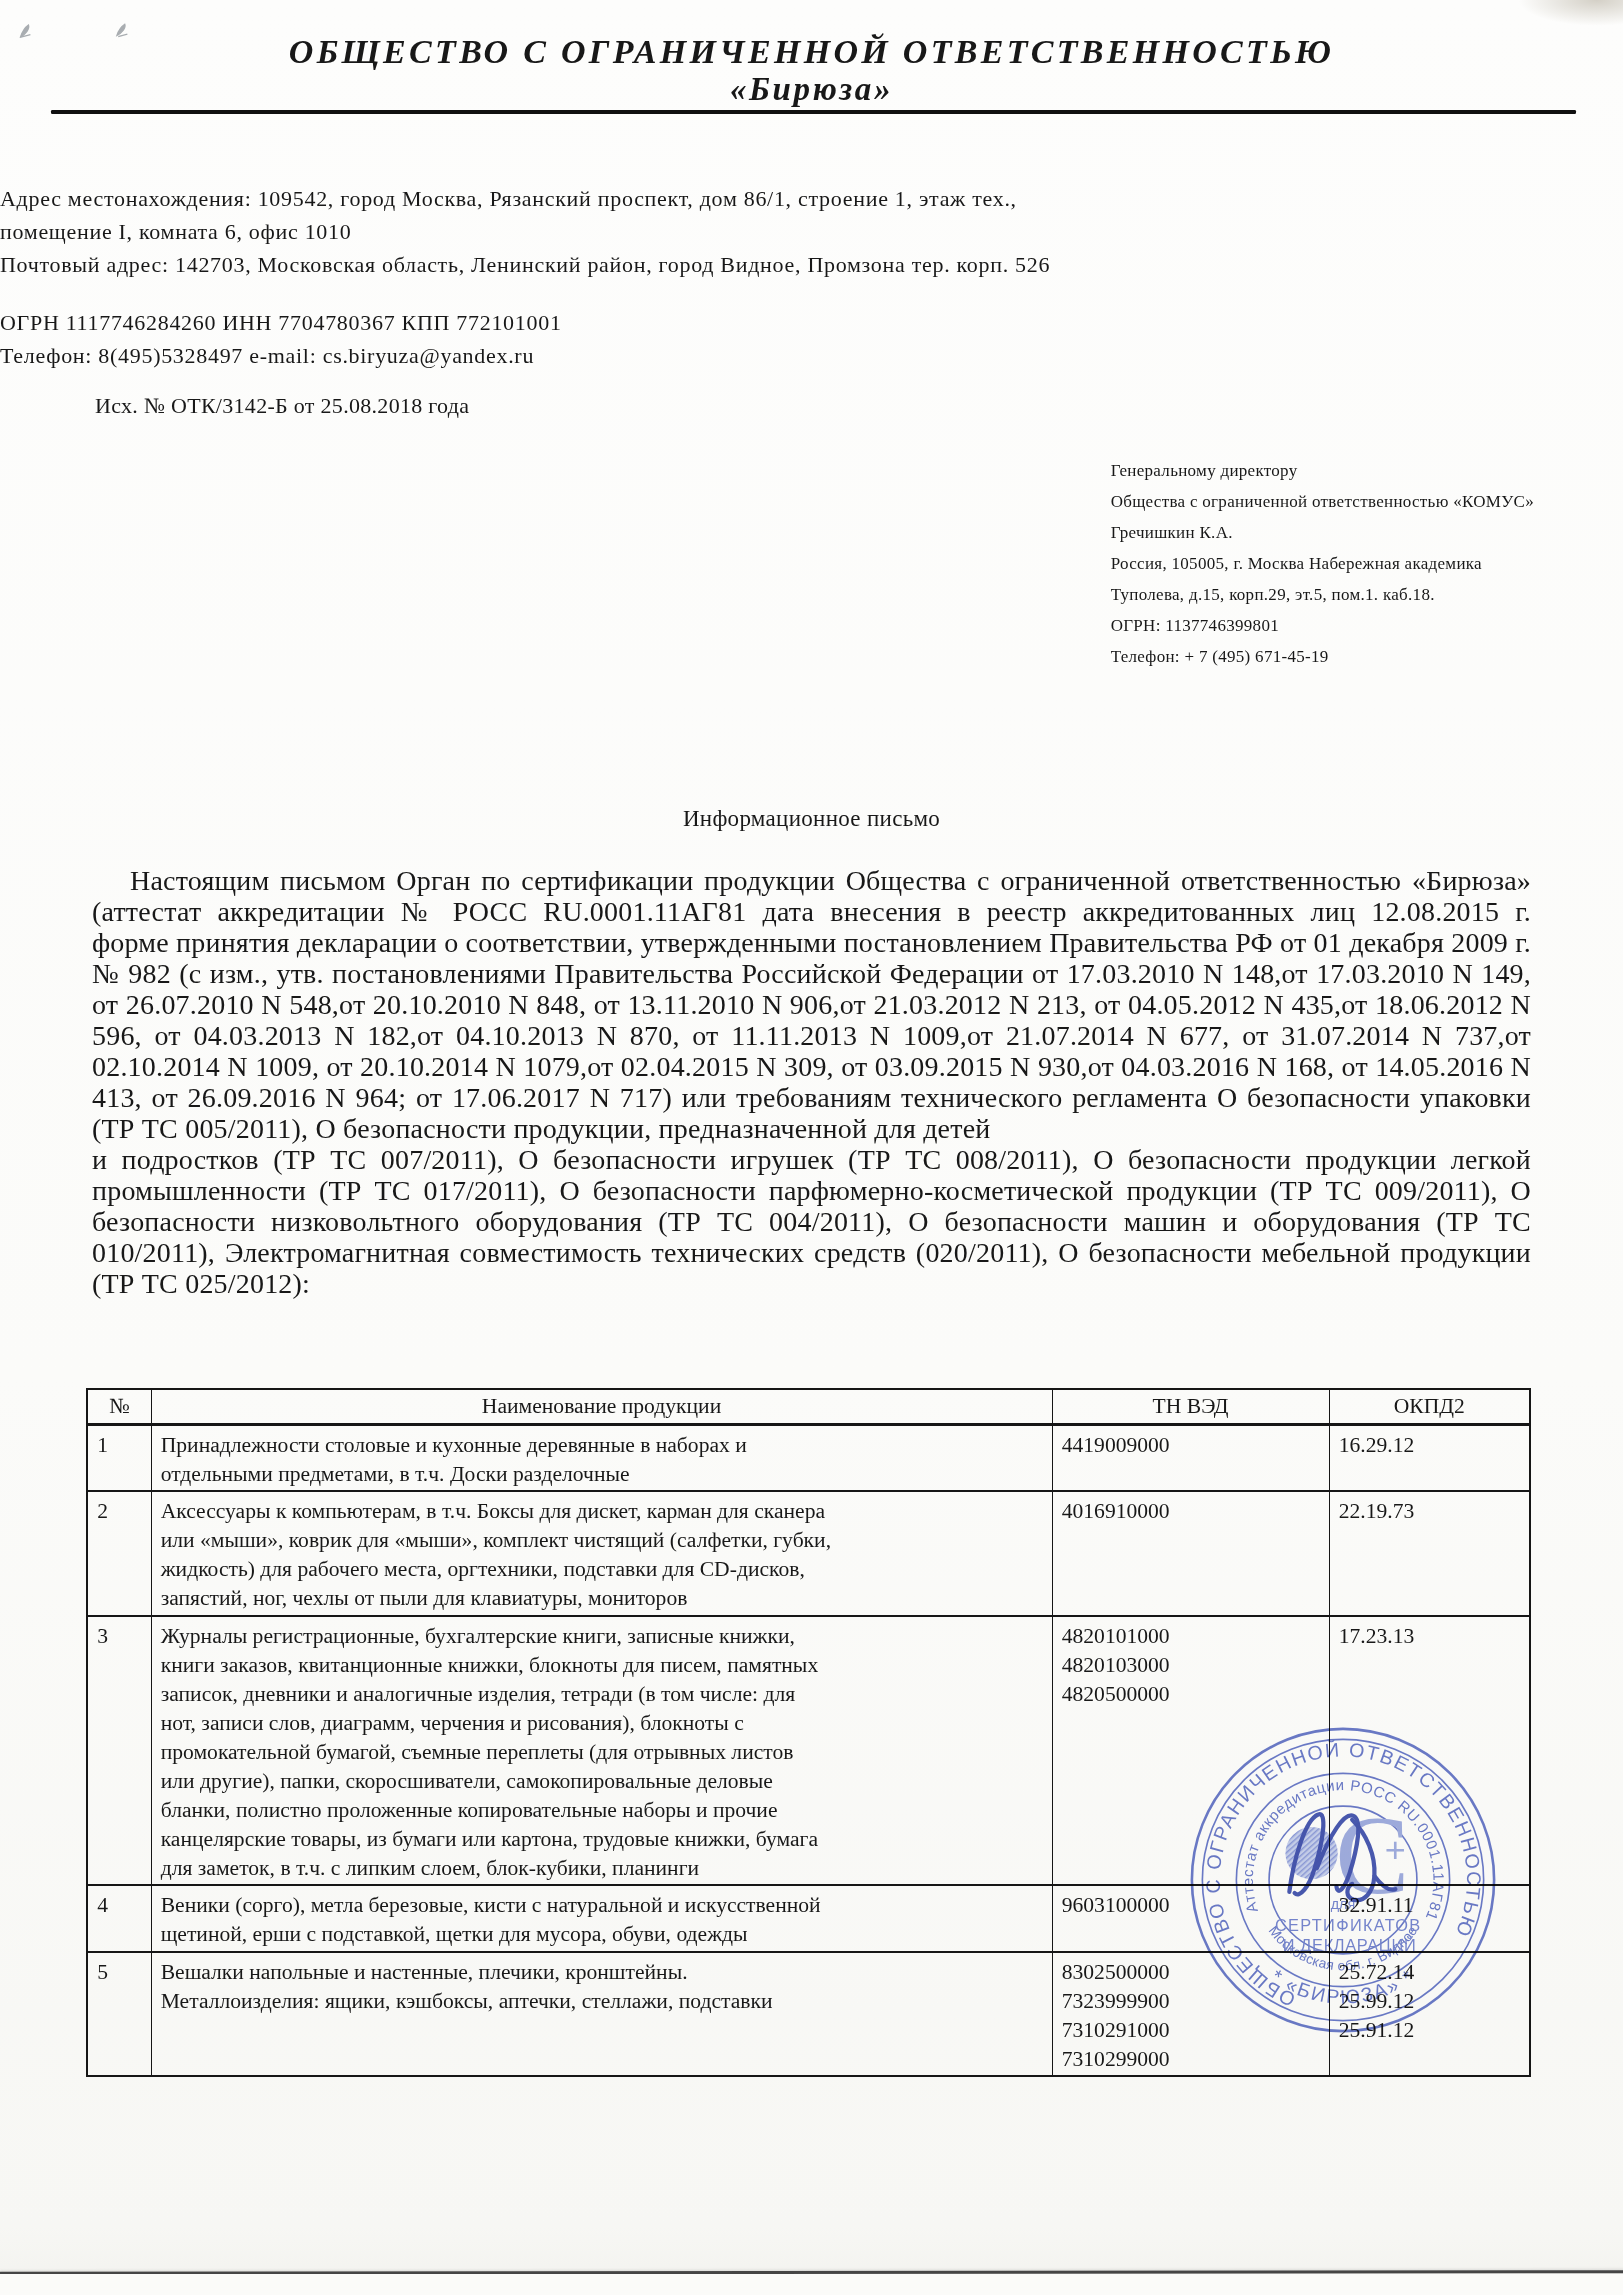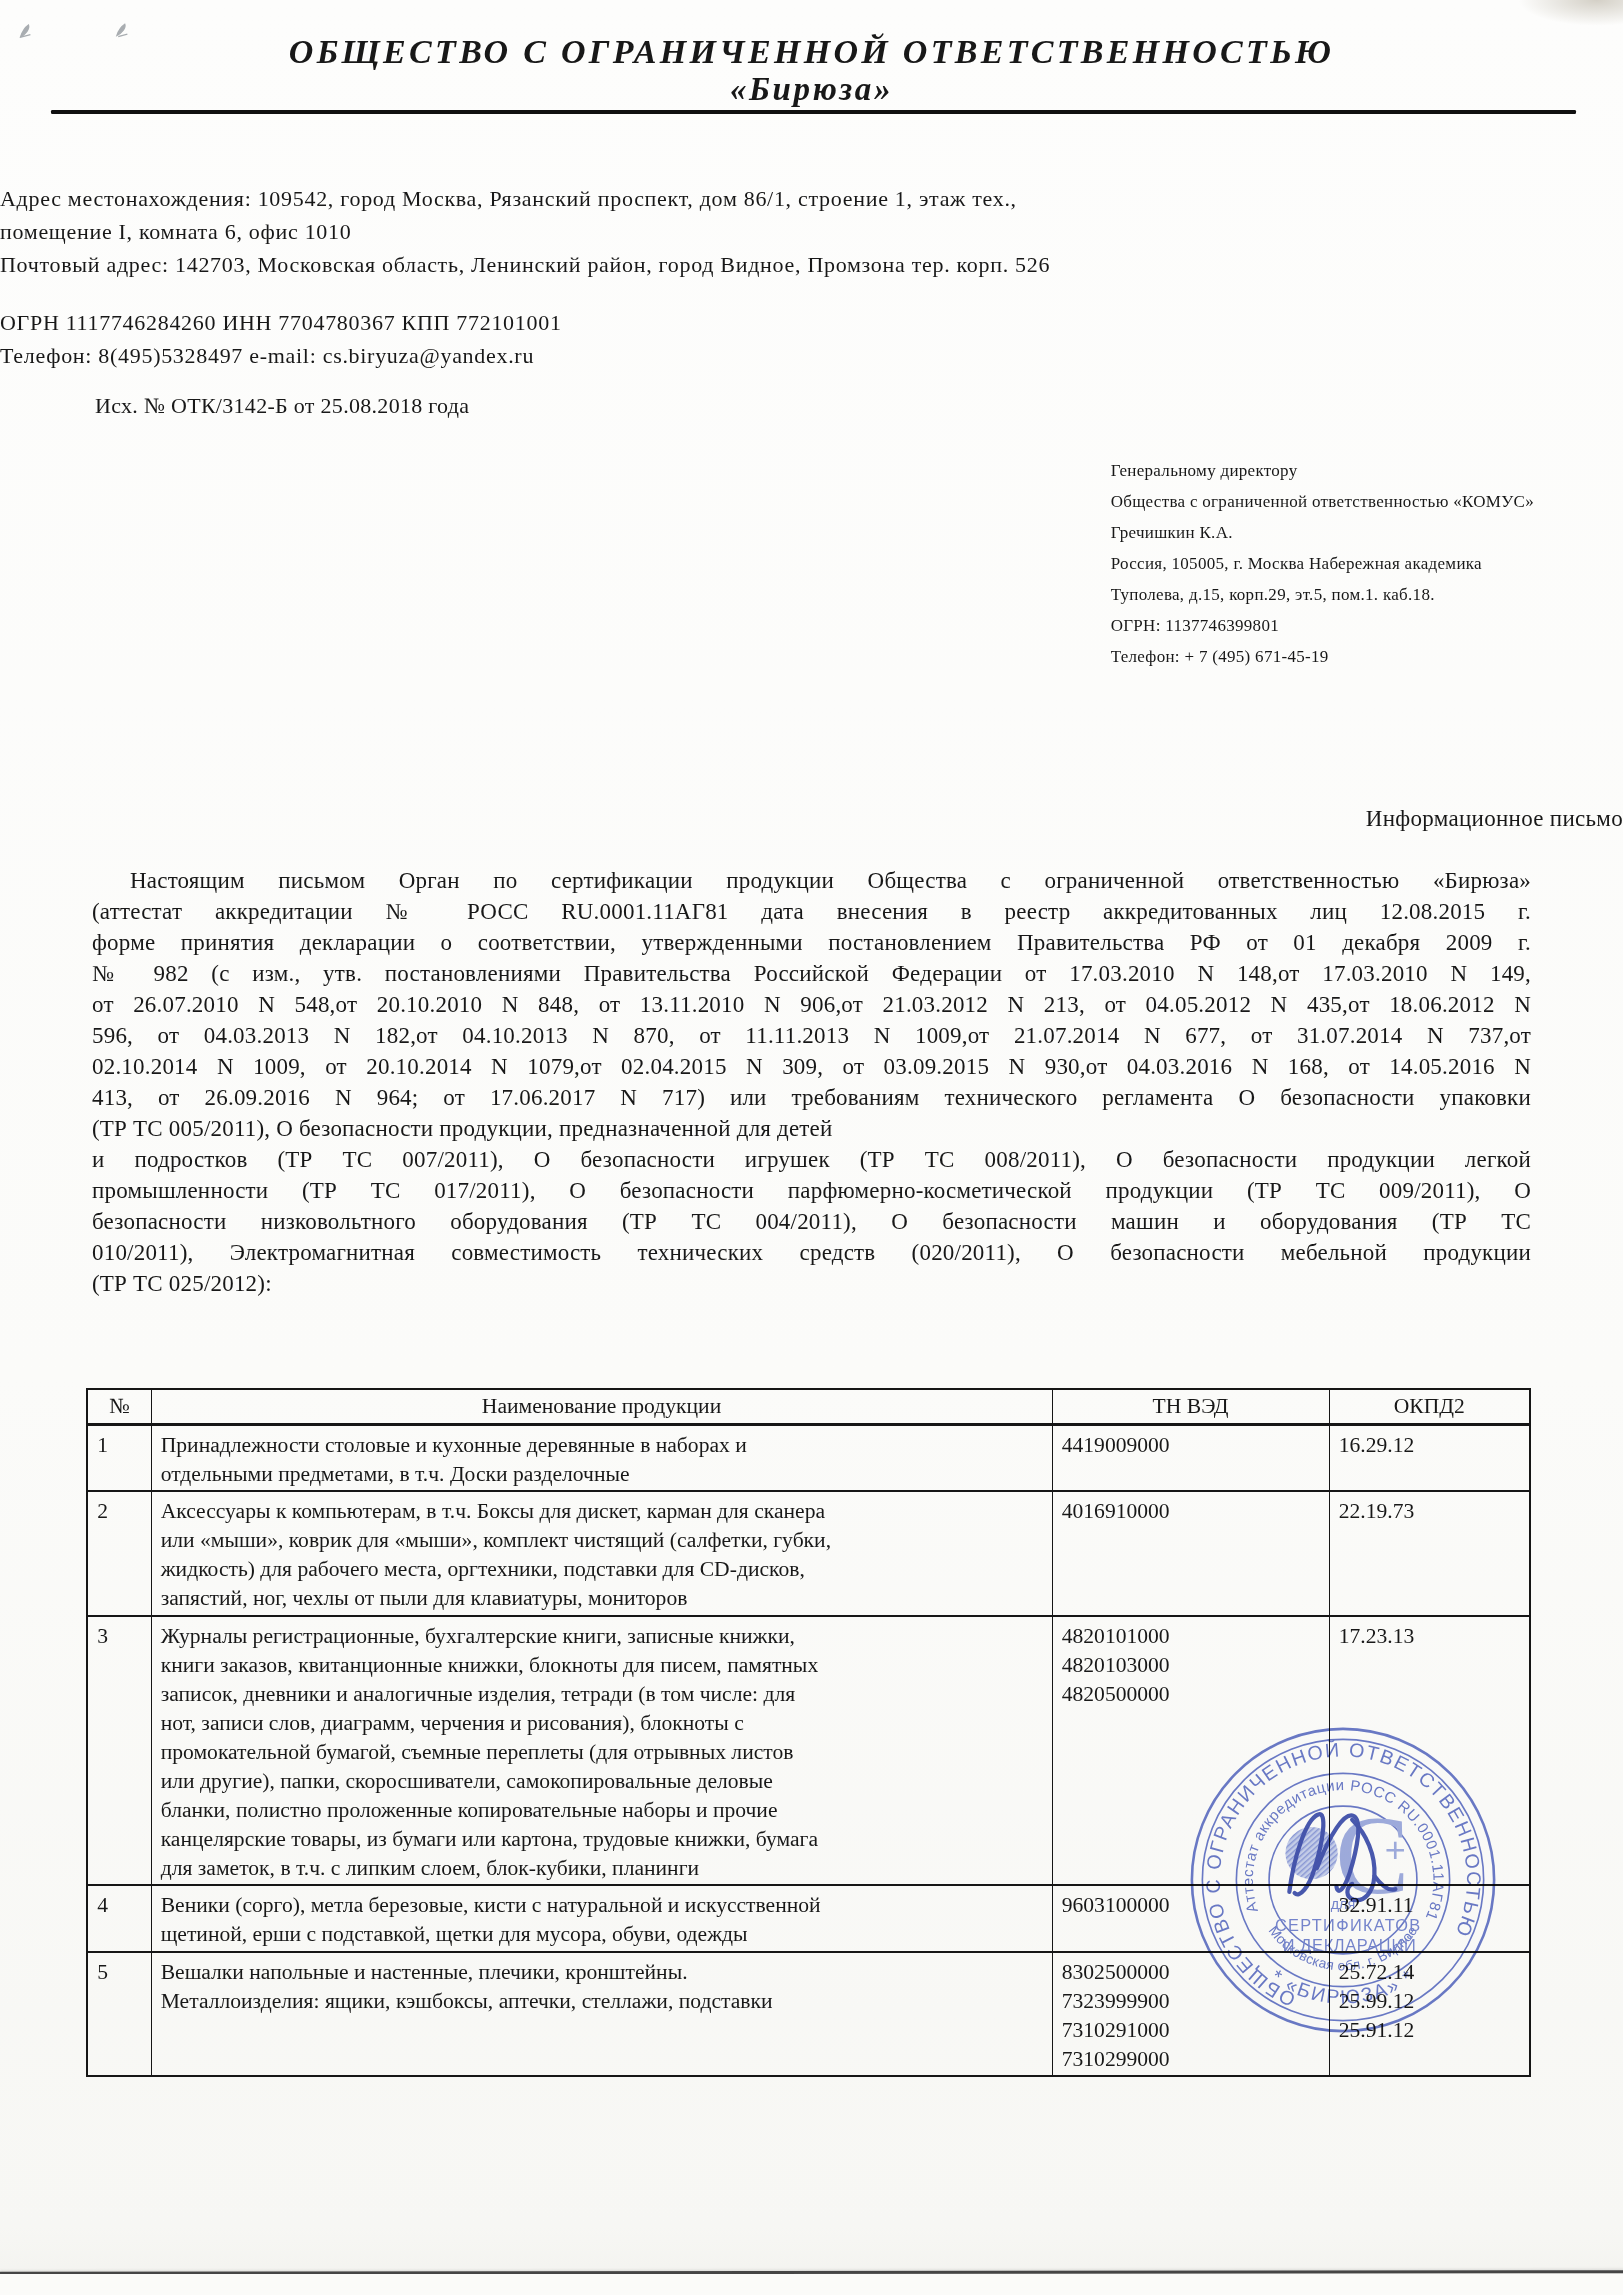--- a/index.html
+++ b/index.html
@@ -11,23 +11,23 @@
   
   .company-head{position:absolute;left:0;right:0;top:33px;text-align:center;}
   .company-name{font-size:34px;font-weight:bold;font-style:italic;letter-spacing:3.3px;line-height:37px;}
   .company-short{font-size:33px;font-weight:bold;font-style:italic;letter-spacing:2.6px;line-height:37px;margin-top:1px;}
   .head-rule{position:absolute;left:51px;right:47px;top:110px;height:3.9px;background:#101010;border-radius:1.3px;}
   .addr{position:absolute;left:0;right:0;top:182px;text-align:left;font-size:22px;line-height:33px;letter-spacing:0.7px;}
   .addr .gap{height:25px;}
   .outgoing{position:absolute;left:95px;top:393px;font-size:22px;letter-spacing:0.3px;}
   .recipient{position:absolute;right:89px;top:455px;font-size:17px;line-height:31px;letter-spacing:0.3px;}
   
-  .letter-title{position:absolute;left:0;right:0;top:806px;text-align:right;font-size:23px;letter-spacing:0.3px;}
+  .letter-title{position:absolute;left:0;right:0;top:806px;text-align:center;font-size:23px;letter-spacing:0.3px;}
   .body-block{position:absolute;left:92px;top:865px;width:1439px;}
-  .bline{font-size:23px;height:31px;line-height:31px;letter-spacing:0.2px;white-space:nowrap;}
+  .bline{font-size:28px;height:31px;line-height:31px;letter-spacing:0.2px;white-space:nowrap;}
   .bline.j{white-space:normal;text-align:justify;text-align-last:justify;}
   .bline.nj{white-space:normal;text-align:left;text-align-last:auto;}
   .bline.ind{text-indent:38px;}
   
   .table-wrap{position:absolute;left:86px;top:1388px;}
   table.products{border-collapse:collapse;table-layout:fixed;width:1442px;font-size:21.6px;border:2px solid #161616;}
   table.products col.c-num{width:64px;} table.products col.c-name{width:901px;}
   table.products col.c-tnved{width:277px;} table.products col.c-okpd{width:201px;}
   table.products th{font-weight:normal;border:1.3px solid #161616;border-bottom:3.3px solid #161616;height:30px;line-height:30px;padding:1.3px 5.2px;text-align:center;}
   table.products td{border:1.3px solid #161616;border-top-width:2px;vertical-align:top;padding:5.2px 9.2px 1.3px;line-height:29px;white-space:pre-line;}

